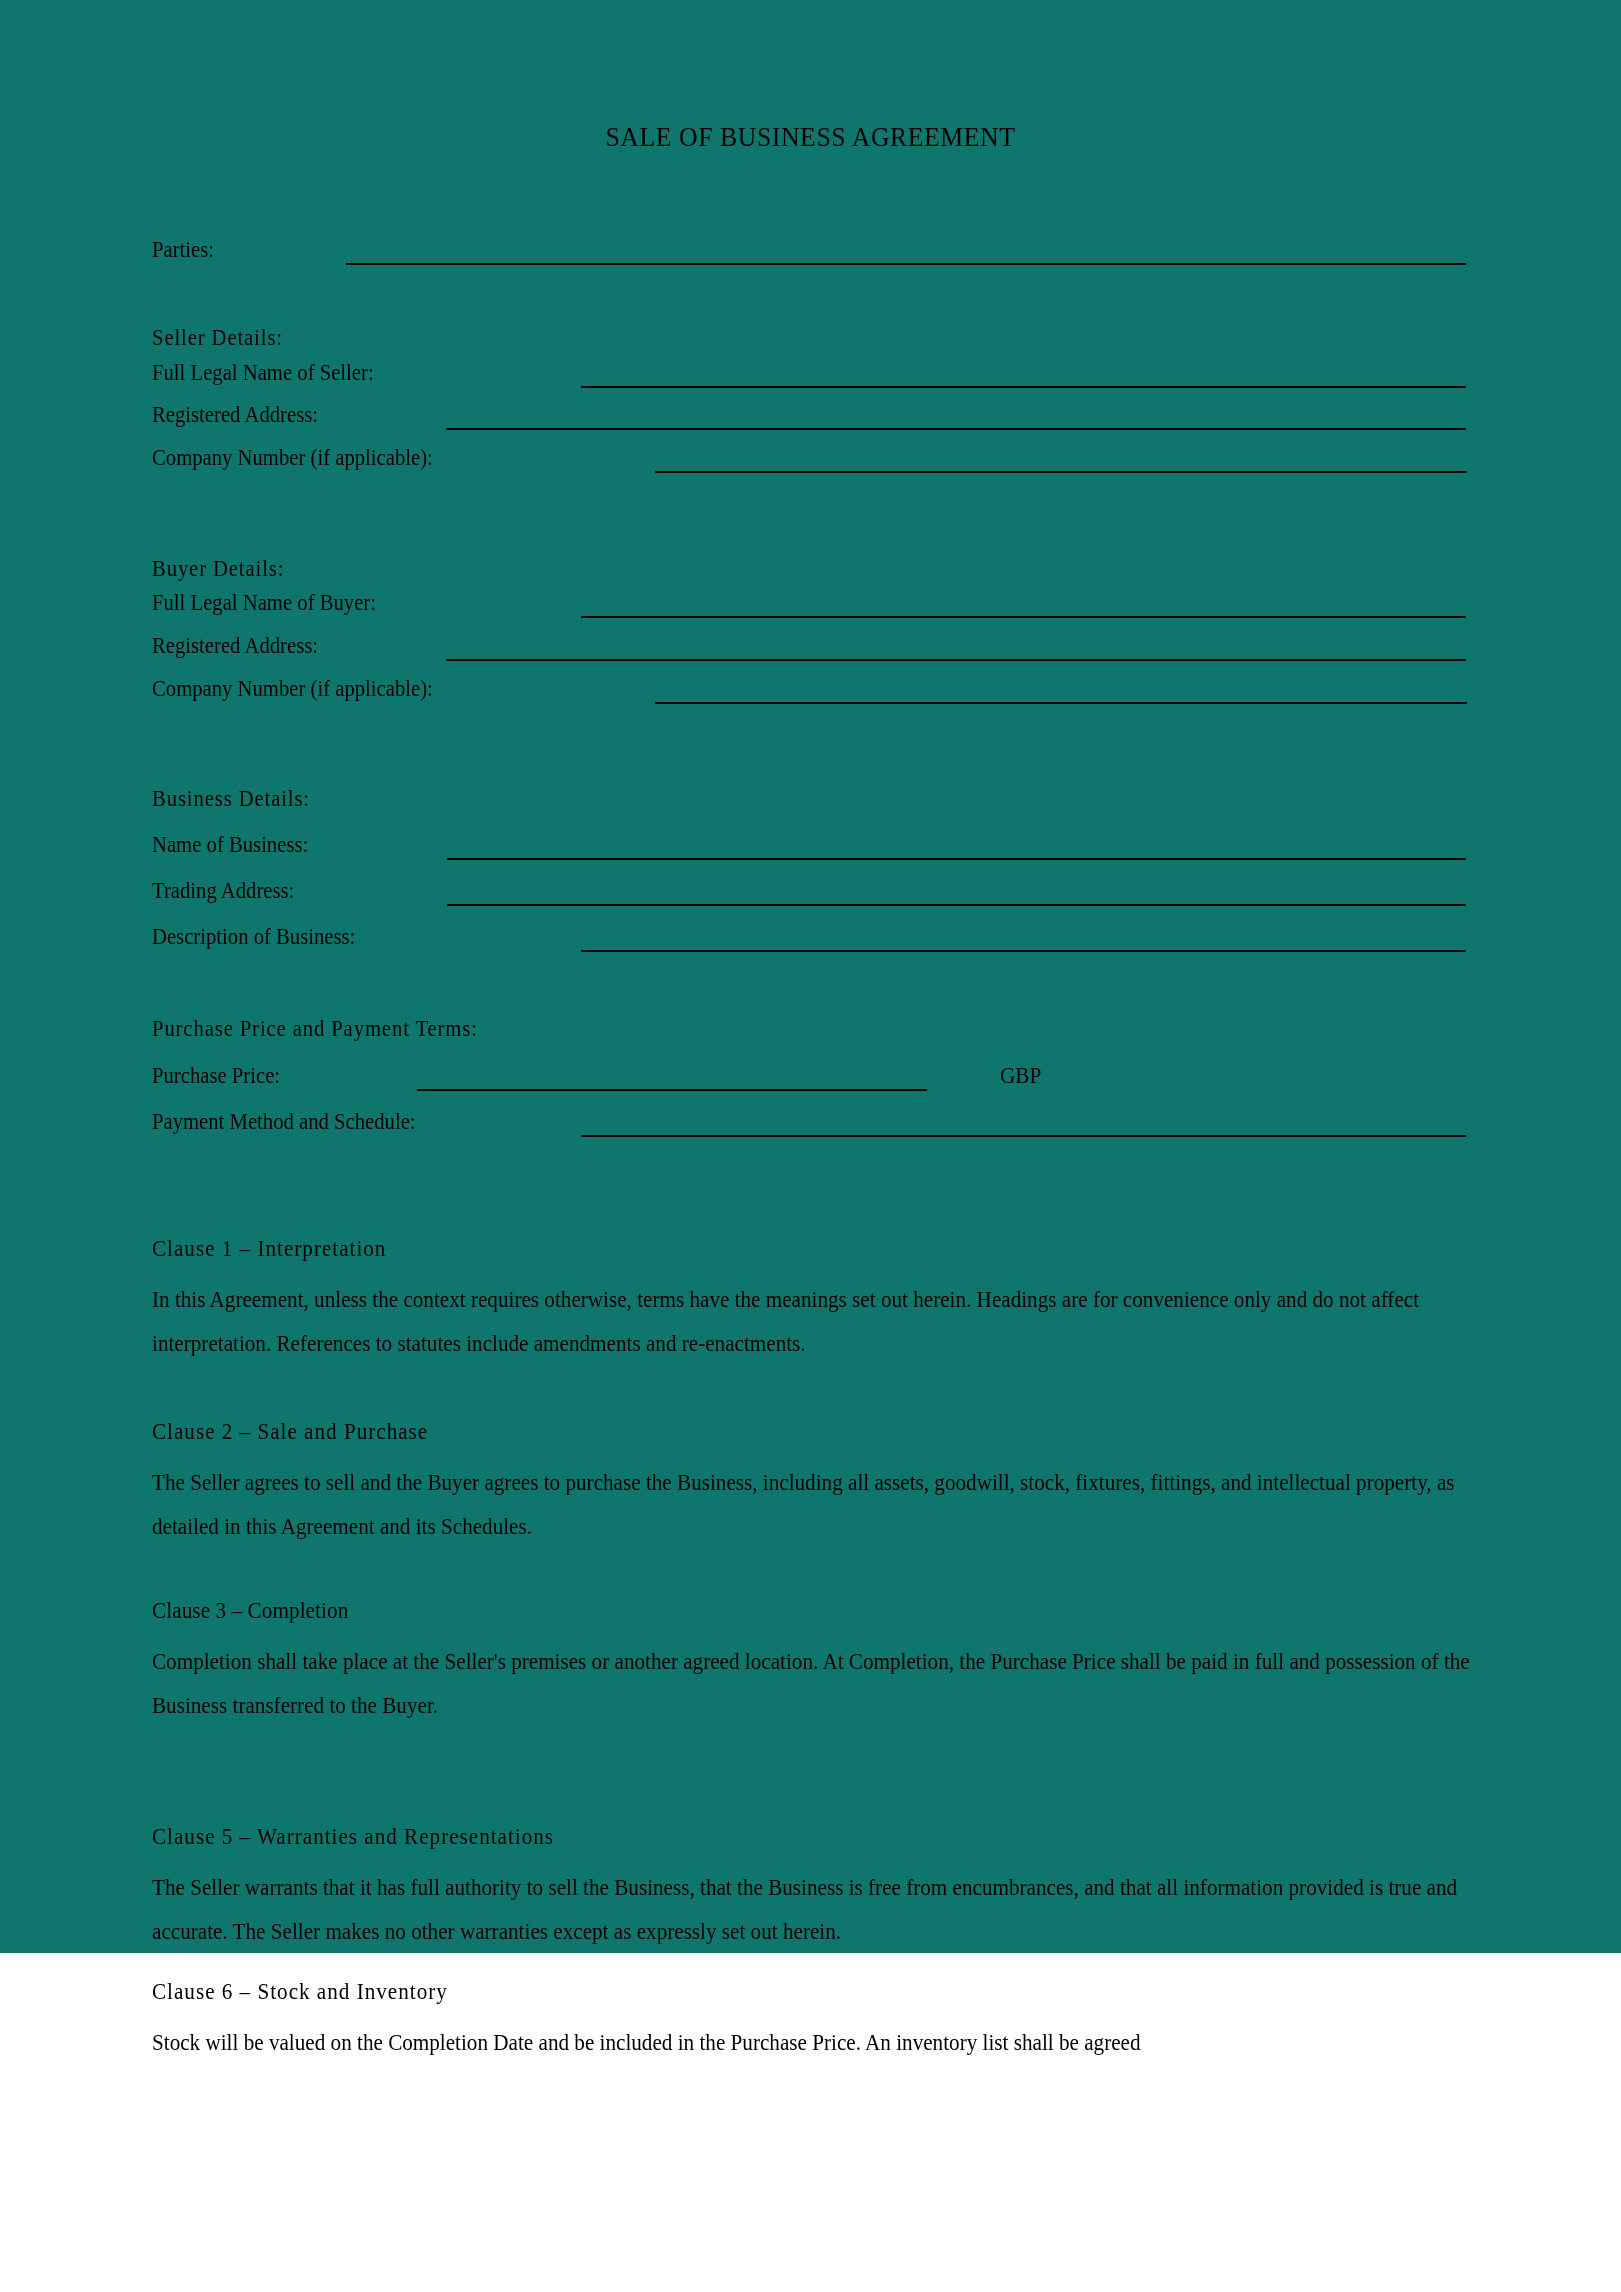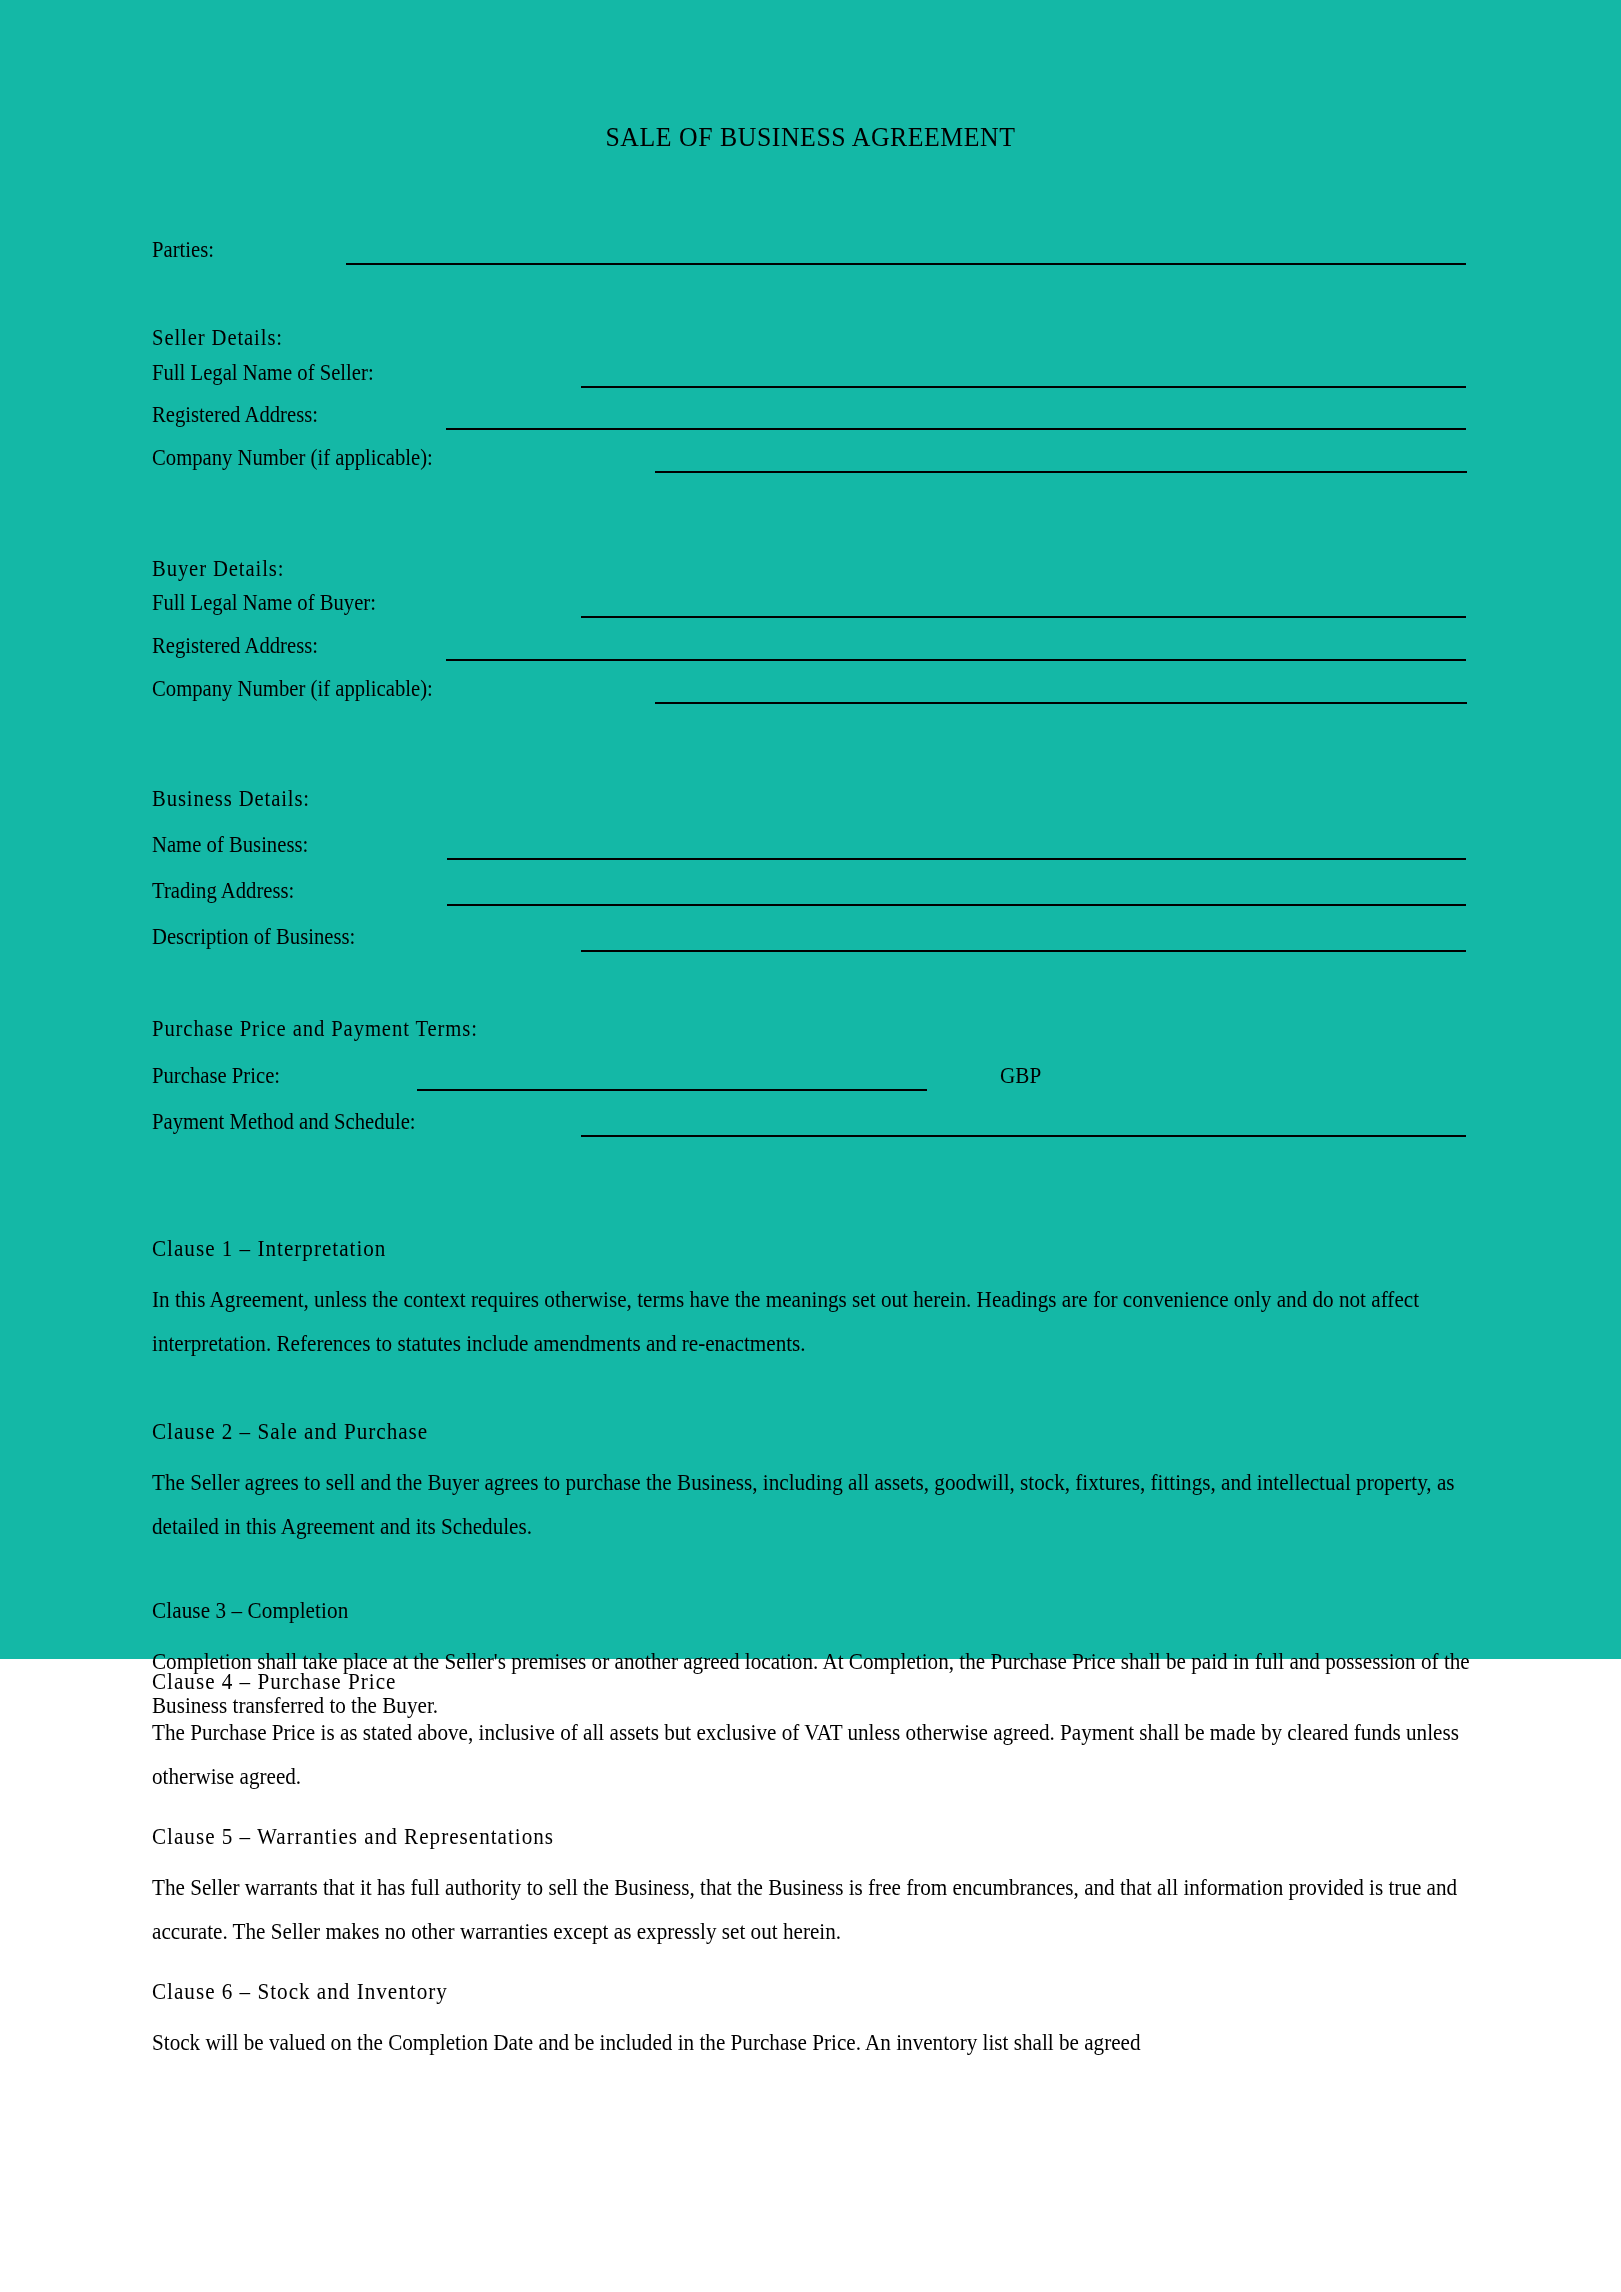--- a/index.html
+++ b/index.html
@@ -12,22 +12,22 @@
     height: 2293px;
     position: relative;
     font-family: "Liberation Serif", "DejaVu Serif", serif;
     color: #000000;
     overflow: hidden;
   }
   .page {
     position: absolute;
     left: 0; top: 0;
     width: 1621px;
-    height: 1659px;
-    background: #14b8a6;
+    height: 1953px;
+    background: #0f766e;
   }
   .doc-title {
     position: absolute;
     left: 0;
     top: 121px;
     width: 1621px;
     text-align: center;
     font-size: 28px;
     letter-spacing: 0.6px;
     transform: scaleX(0.92);
@@ -186,24 +186,20 @@
   <div class="clause" style="top:1417px;">
     <p class="clause-head">Clause 2 – Sale and Purchase</p>
     <p class="clause-body">The Seller agrees to sell and the Buyer agrees to purchase the Business, including all assets, goodwill, stock, fixtures, fittings, and intellectual property, as detailed in this Agreement and its Schedules.</p>
   </div>
 
   <div class="clause" style="top:1596px;">
     <p class="clause-head tight">Clause 3 – Completion</p>
     <p class="clause-body">Completion shall take place at the Seller's premises or another agreed location. At Completion, the Purchase Price shall be paid in full and possession of the Business transferred to the Buyer.</p>
   </div>
 
-  <div class="clause" style="top:1667px;">
-    <p class="clause-head">Clause 4 – Purchase Price</p>
-    <p class="clause-body">The Purchase Price is as stated above, inclusive of all assets but exclusive of VAT unless otherwise agreed. Payment shall be made by cleared funds unless otherwise agreed.</p>
-  </div>
 
   <div class="clause" style="top:1822px;">
     <p class="clause-head">Clause 5 – Warranties and Representations</p>
     <p class="clause-body">The Seller warrants that it has full authority to sell the Business, that the Business is free from encumbrances, and that all information provided is true and accurate. The Seller makes no other warranties except as expressly set out herein.</p>
   </div>
 
   <div class="clause" style="top:1977px;">
     <p class="clause-head">Clause 6 – Stock and Inventory</p>
     <p class="clause-body">Stock will be valued on the Completion Date and be included in the Purchase Price. An inventory list shall be agreed</p>
   </div>

